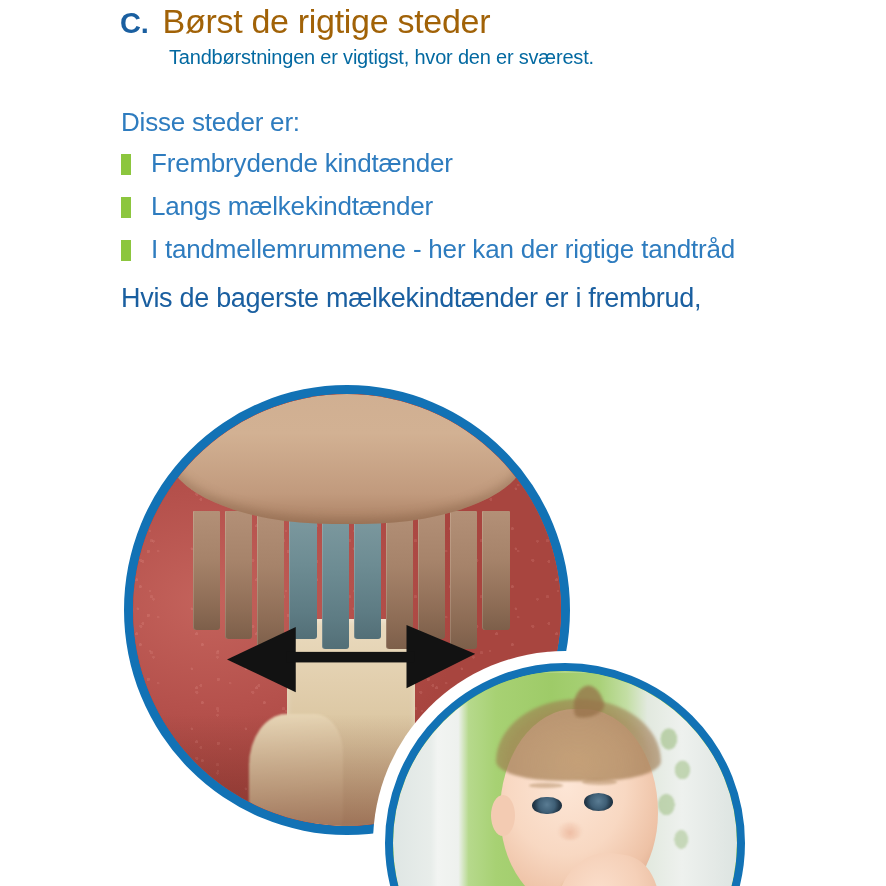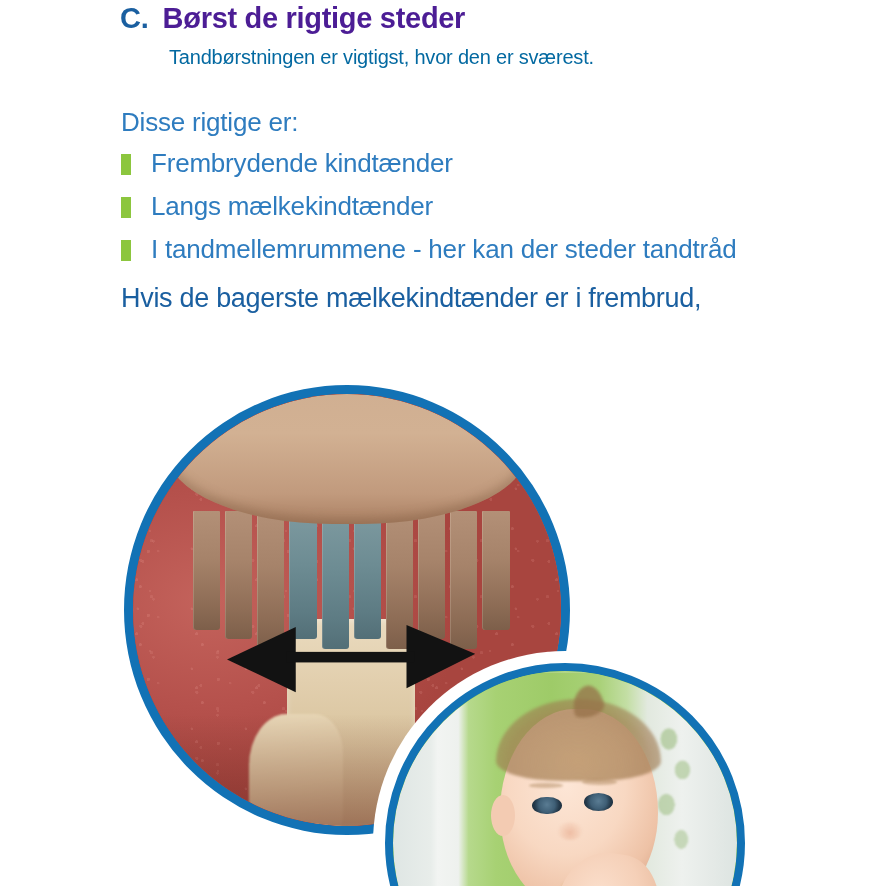--- a/index.html
+++ b/index.html
@@ -33,23 +33,23 @@
     align-items: baseline;
     white-space: nowrap;
   }
   #heading-letter {
     font-size: 29px;
     font-weight: bold;
     color: #1a5fa0;
     letter-spacing: -0.2px;
   }
   #heading-title {
-    font-size: 29px;
-    font-weight: bold;
-    color: #4c1d95;
+    font-size: 34px;
+    font-weight: normal;
+    color: #a16207;
     margin-left: 14px;
     letter-spacing: -0.3px;
   }
 
   #subtitle {
     position: absolute;
     left: 169px;
     top: 46px;
     font-size: 20px;
     color: #0369a1;
@@ -393,34 +393,34 @@
 
 <div id="text-block">
 
   <div id="heading-row">
     <span id="heading-letter">C.</span>
     <span id="heading-title">Børst de rigtige steder</span>
   </div>
 
   <div id="subtitle">Tandbørstningen er vigtigst, hvor den er sværest.</div>
 
-  <div id="list-intro">Disse rigtige er:</div>
+  <div id="list-intro">Disse steder er:</div>
 
   <ul id="bullet-list">
     <li class="bullet-item">
       <span class="bullet-marker"></span>
       <span class="bullet-text">Frembrydende kindtænder</span>
     </li>
     <li class="bullet-item">
       <span class="bullet-marker"></span>
       <span class="bullet-text">Langs mælkekindtænder</span>
     </li>
     <li class="bullet-item">
       <span class="bullet-marker"></span>
-      <span class="bullet-text">I tandmellemrummene - her kan der steder tandtråd</span>
+      <span class="bullet-text">I tandmellemrummene - her kan der rigtige tandtråd</span>
     </li>
   </ul>
 
   <div id="closing-note">
     <div>Hvis de bagerste mælkekindtænder  er i frembrud,</div>
   </div>
 
 </div>
 
 <div id="figure-area">

